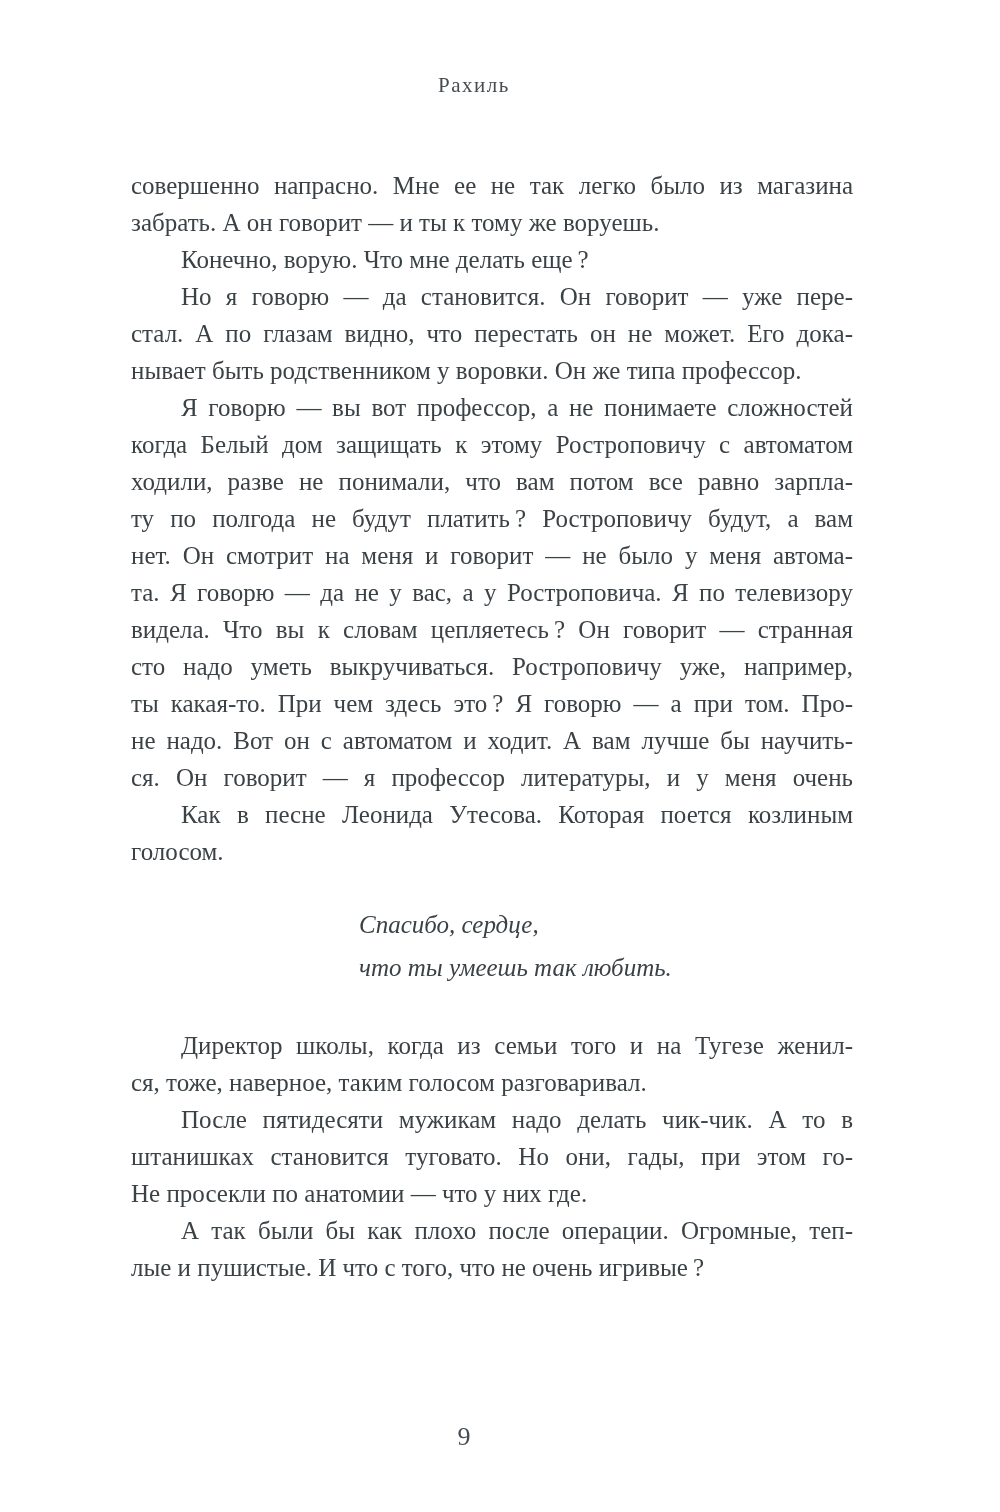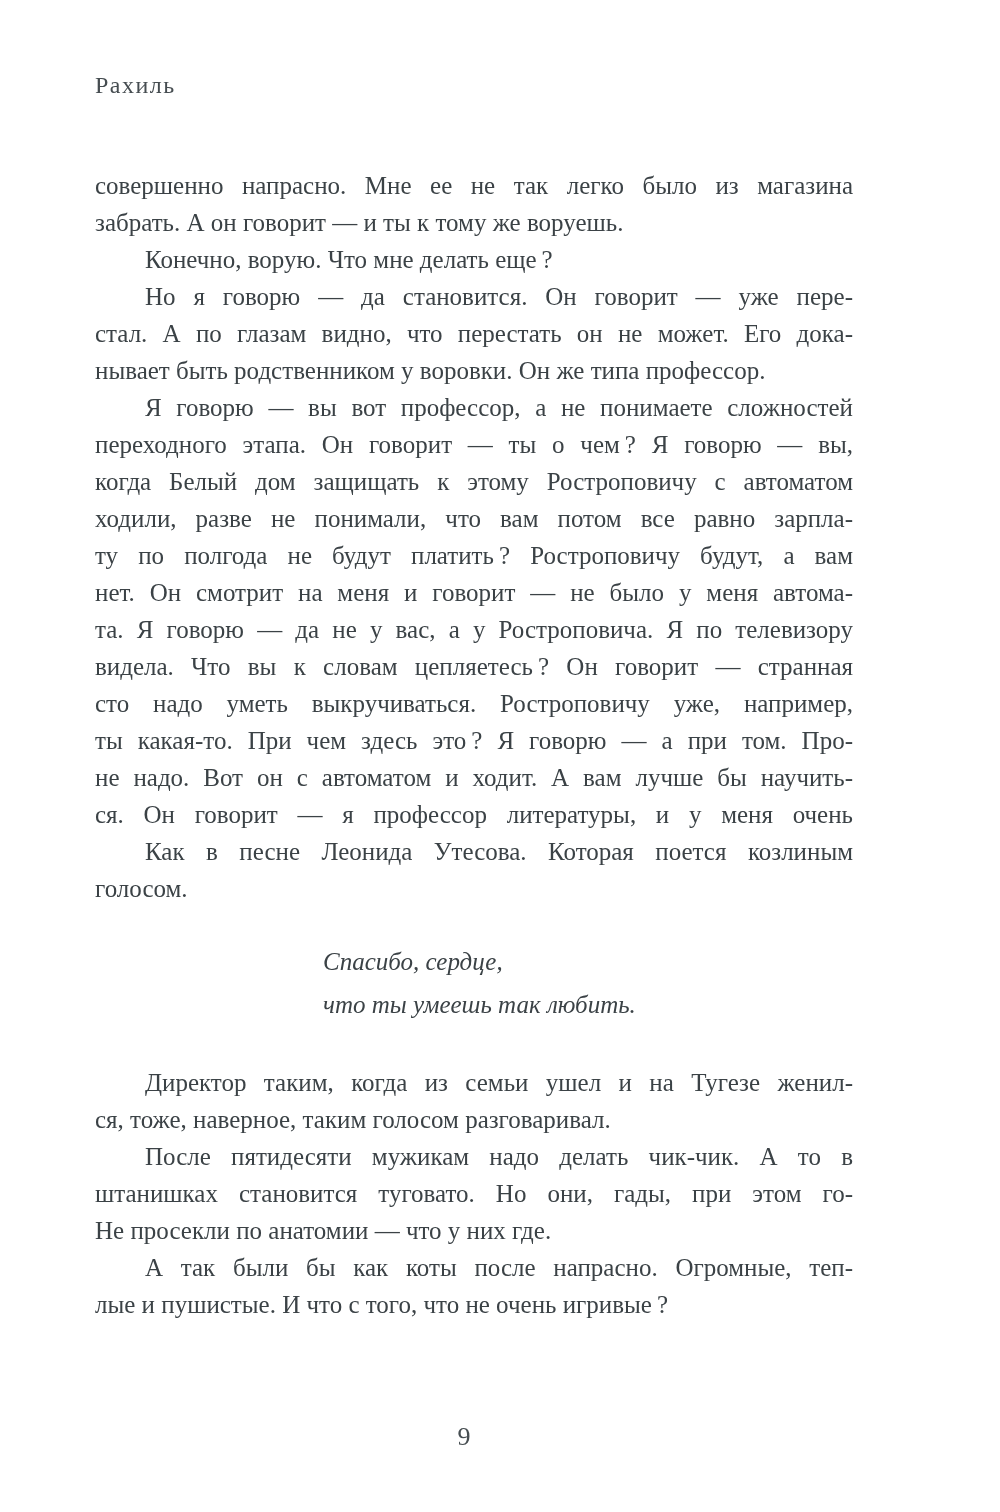--- a/index.html
+++ b/index.html
@@ -14,36 +14,37 @@
   }
   .page{
     position:absolute;top:0;left:0;
     width:1000px;height:1512px;
     background:var(--paper);
     color:var(--ink);
     overflow:hidden;
   }
   .running-head{
     position:absolute;top:70px;left:95px;width:758px;
-    text-align:left;
-    font-size:24px;line-height:30px;
+    text-align:center;
+    font-size:21px;line-height:30px;
     letter-spacing:1.5px;
     color:#464d51;
   }
   .text-block{
     position:absolute;top:167px;left:95px;width:758px;
     font-size:25px;
   }
   .para{margin:0;padding:0;}
   .line{
     height:37px;line-height:37px;
     text-align:justify;
     -moz-text-align-last:justify;
     text-align-last:justify;
     white-space:nowrap;
+    margin-left:36px;
   }
   .line.last{
     text-align:right;
     -moz-text-align-last:left;
     text-align-last:left;
   }
   .line.indent{text-indent:50px;}
   .para.verse{
     margin:33px 0 38px 0;
     padding-left:228px;
@@ -76,49 +77,48 @@
       <div class="para prose">
         <div class="line indent last">Конечно, ворую. Что мне делать еще ?</div>
       </div>
       <div class="para prose">
         <div class="line indent">Но я говорю — да становится. Он говорит — уже пере-</div>
         <div class="line">стал. А по глазам видно, что перестать он не может. Его дока-</div>
         <div class="line last">нывает быть родственником у воровки. Он же типа профессор.</div>
       </div>
       <div class="para prose">
         <div class="line indent">Я говорю — вы вот профессор, а не понимаете сложностей</div>
-        <div class="line">переходного этапа. Он говорит — ты о чем ? Я говорю — вы,</div>
         <div class="line">когда Белый дом защищать к этому Ростроповичу с автоматом</div>
         <div class="line">ходили, разве не понимали, что вам потом все равно зарпла-</div>
         <div class="line">ту по полгода не будут платить ? Ростроповичу будут, а вам</div>
         <div class="line">нет. Он смотрит на меня и говорит — не было у меня автома-</div>
         <div class="line">та. Я говорю — да не у вас, а у Ростроповича. Я по телевизору</div>
         <div class="line">видела. Что вы к словам цепляетесь ? Он говорит — странная</div>
         <div class="line">сто надо уметь выкручиваться. Ростроповичу уже, например,</div>
         <div class="line">ты какая-то. При чем здесь это ? Я говорю — а при том. Про-</div>
         <div class="line">не надо. Вот он с автоматом и ходит. А вам лучше бы научить-</div>
         <div class="line">ся. Он говорит — я профессор литературы, и у меня очень</div>
       </div>
       <div class="para prose">
         <div class="line indent">Как в песне Леонида Утесова. Которая поется козлиным</div>
         <div class="line last">голосом.</div>
       </div>
       <div class="para verse">
         <div class="line">Спасибо, сердце,</div>
         <div class="line last">что ты умеешь так любить.</div>
       </div>
       <div class="para prose">
-        <div class="line indent">Директор таким, когда из семьи ушел и на Тугезе женил-</div>
+        <div class="line indent">Директор школы, когда из семьи того и на Тугезе женил-</div>
         <div class="line last">ся, тоже, наверное, таким голосом разговаривал.</div>
       </div>
       <div class="para prose">
         <div class="line indent">После пятидесяти мужикам надо делать чик-чик. А то в</div>
         <div class="line">штанишках становится туговато. Но они, гады, при этом го-</div>
         <div class="line last">Не просекли по анатомии — что у них где.</div>
       </div>
       <div class="para prose">
-        <div class="line indent">А так были бы как коты после напрасно. Огромные, теп-</div>
+        <div class="line indent">А так были бы как плохо после операции. Огромные, теп-</div>
         <div class="line last">лые и пушистые. И что с того, что не очень игривые ?</div>
       </div>
     </div>
 
   <div class="page-number">9</div>
 </div>
 
 </body></html>

